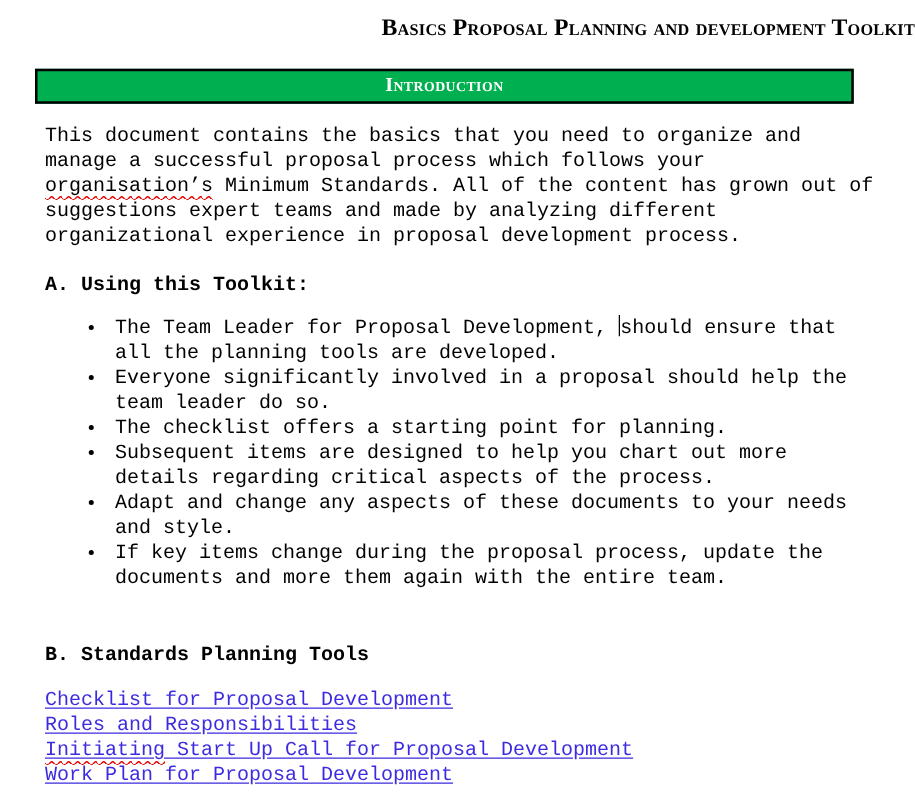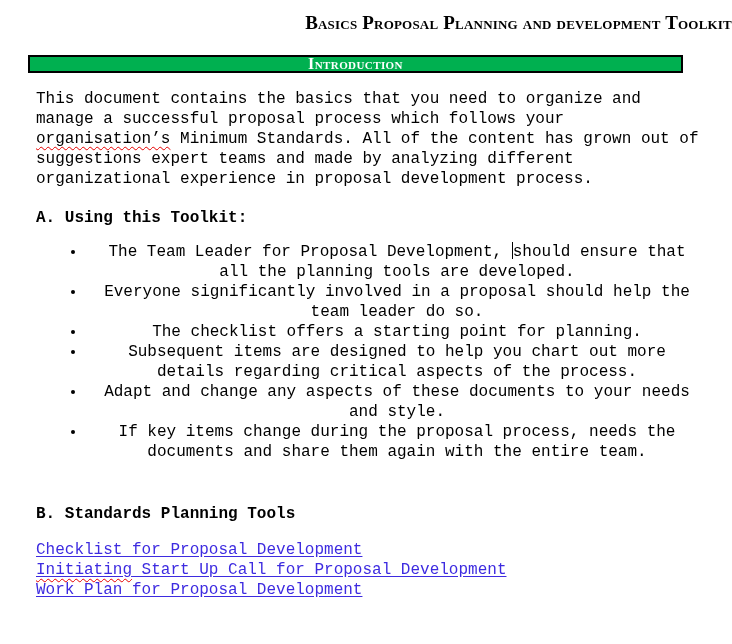--- a/index.html
+++ b/index.html
@@ -19,21 +19,21 @@
     font-weight: bold;
     font-size: 19px;
     line-height: 22px;
     letter-spacing: 0.2px;
   }
 
   .banner {
     margin: 21px 49px 0 28px;
     background: var(--banner-green, #00B050);
     border: 2px solid #000;
-    height: 18px;
+    height: 28px;
     display: flex; align-items: center; justify-content: center;
   }
   .banner-label {
     color: #fff;
     font-weight: bold;
     font-variant: small-caps;
     font-size: 16px;
     letter-spacing: 0.4px;
   }
 
@@ -50,21 +50,21 @@
   }
 
   .heading-a { margin-top: 19px; font-weight: bold; }
   .heading-b { margin-top: 42px; font-weight: bold; }
 
   ul.bullets {
     margin-top: 14px;
     padding-left: 50px;
     list-style: disc outside;
   }
-  ul.bullets li { padding-left: 6px; text-align: center; }
+  ul.bullets li { padding-left: 6px; }
 
   .caret {
     display: inline-block;
     width: 1px; height: 17px;
     background: #000;
     vertical-align: -3px;
   }
 
   .instruction { margin-top: 21px; }
 
@@ -104,26 +104,27 @@
     <p class="intro"><span>This document contains the basics that you need to organize and manage a successful proposal process which follows your </span><span class="spell-error">organisation’s</span><span> Minimum Standards. All of the content has grown out of suggestions expert teams and made by analyzing different organizational experience in proposal development process.</span></p>
 
     <p class="heading-a">A. Using this Toolkit:</p>
 
     <ul class="bullets">
       <li><span>The Team Leader for Proposal Development, </span><span class="caret"></span><span>should ensure that all the planning tools are developed.</span></li>
       <li><span>Everyone significantly involved in a proposal should help the team leader do so.</span></li>
       <li><span>The checklist offers a starting point for planning.</span></li>
       <li><span>Subsequent items are designed to help you chart out more details regarding critical aspects of the process.</span></li>
       <li><span>Adapt and change any aspects of these documents to your needs and style.</span></li>
-      <li><span>If key items change during the proposal process, needs the documents and share them again with the entire team.</span></li>
+      <li><span>If key items change during the proposal process, update the documents and more them again with the entire team.</span></li>
     </ul>
 
     <p class="heading-b">B. Standards Planning Tools</p>
 
 
     <div class="links">
       <a class="doclink" href="#"><span>Checklist for Proposal Development</span></a>
+      <a class="doclink" href="#"><span>Roles and Responsibilities</span></a>
       <a class="doclink" href="#"><span class="spell-error">Initiating</span><span> Start Up Call for Proposal Development</span></a>
       <a class="doclink" href="#"><span>Work Plan for Proposal Development</span></a>
     </div>
 
   </div>
 </div>
 
 </body></html>

